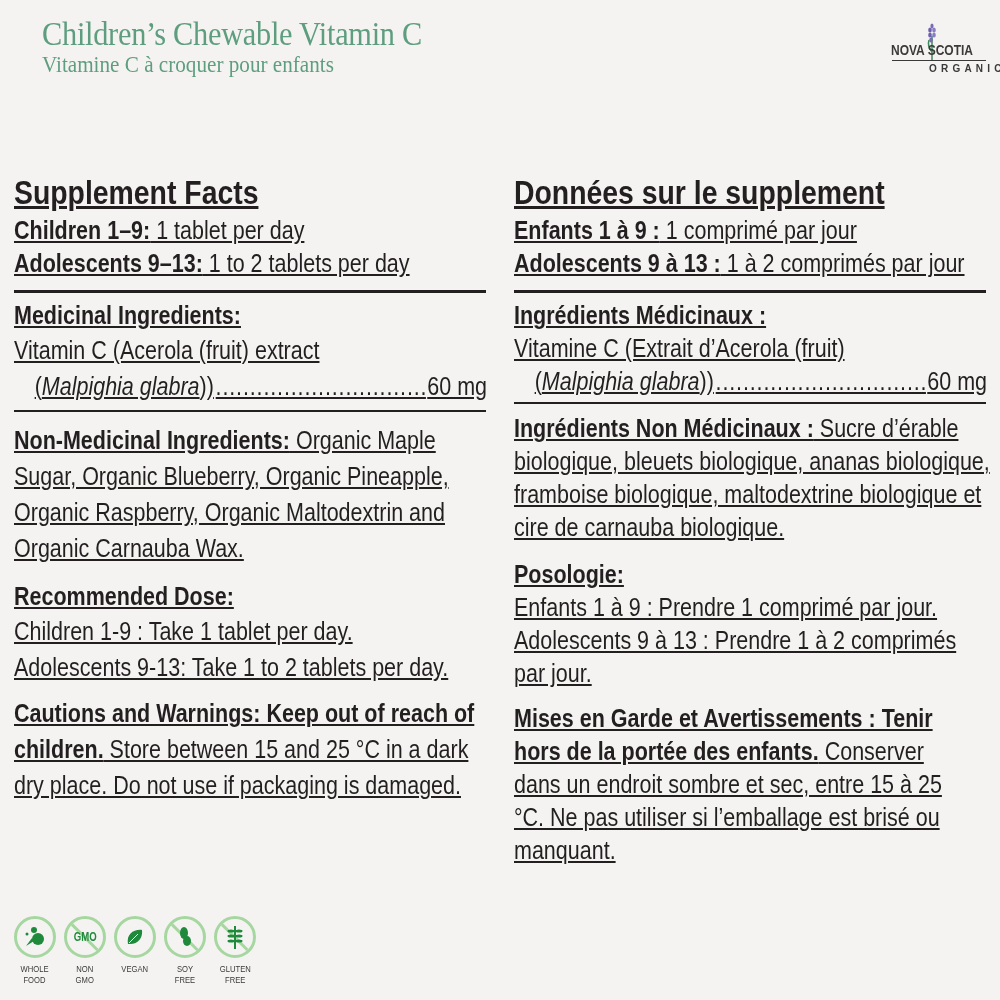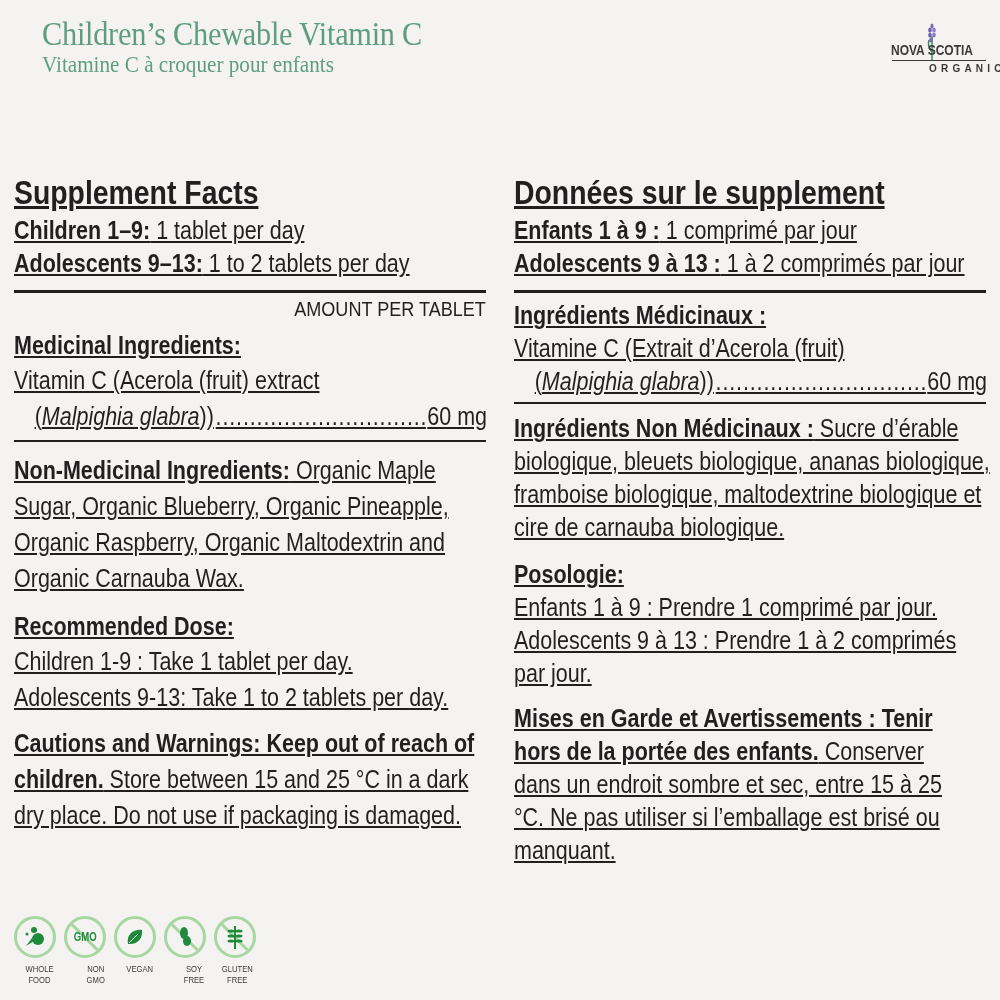--- a/index.html
+++ b/index.html
@@ -32,21 +32,21 @@
   .body-text { font-size: 25px; line-height: 36px; }
   .para { font-size: 25px; line-height: 36px; }
   .wrapc { width: 555px; transform: scaleX(0.86); transform-origin: left; }
   .ingr-line { font-size: 25px; line-height: 36px; display: flex; width: 550px; transform: scaleX(0.86); transform-origin: left; }
   .ingr-line .name { padding-left: 24px; white-space: nowrap; }
   .ingr-line .dots { flex: 1; overflow: hidden; white-space: nowrap; letter-spacing: 1px; margin: 0 2px; }
   .ingr-line .val { white-space: nowrap; }
   i { font-style: italic; }
 
   .badges { position: absolute; left: 14px; top: 916px; display: flex; gap: 8px; }
-  .badge { width: 42px; display: flex; flex-direction: column; align-items: flex-end; }
+  .badge { width: 42px; display: flex; flex-direction: column; align-items: center; }
   .badge .circle { width: 36px; height: 36px; border-radius: 50%; border: 3px solid #a6d7a1; position: relative; overflow: hidden; display: flex; align-items: center; justify-content: center; }
   .badge .circle .slash { position: absolute; left: 18px; top: -6px; width: 3px; height: 52px; background: #a6d7a1; transform: rotate(-45deg); }
   .badge .lbl { font-size: 9px; line-height: 11px; text-align: center; color: #3a3a3a; margin-top: 6px; transform: scaleX(0.85); white-space: pre-line; }
 </style>
 </head>
 <body>
 
 <div class="header">
   <div class="title-en">Children’s Chewable Vitamin C</div>
   <div class="title-fr">Vitamine C à croquer pour enfants</div>
@@ -66,21 +66,20 @@
   <div class="brand">NOVA SCOTIA</div>
   <div class="rule"></div>
   <div class="org">ORGANICS</div>
 </div>
 
 <div class="col left">
   <div class="h1 cond">Supplement Facts</div>
   <div class="dose-line cond"><span class="b">Children 1–9:</span><span> 1 tablet per day</span></div>
   <div class="dose-line cond"><span class="b">Adolescents 9–13:</span><span> 1 to 2 tablets per day</span></div>
   <div class="rule-thick"></div>
-  <div class="amount"><span>AMOUNT PER TABLET</span></div>
   <div class="sec-h cond" style="margin-top:6px">Medicinal Ingredients:</div>
   <div class="body-text cond">Vitamin C (Acerola (fruit) extract</div>
   <div class="ingr-line">
     <span class="name"><span>(</span><i>Malpighia glabra</i><span>))</span></span>
     <span class="dots">..........................................................................</span>
     <span class="val">60 mg</span>
   </div>
   <div class="rule-thin" style="margin-top:6px"></div>
   <div class="para wrapc" style="margin-top:10px"><span class="b">Non-Medicinal Ingredients:</span><span> Organic Maple Sugar, Organic Blueberry, Organic Pineapple, Organic Raspberry, Organic Maltodextrin and Organic Carnauba Wax.</span></div>
   <div class="sec-h cond" style="margin-top:14px">Recommended Dose:</div>

